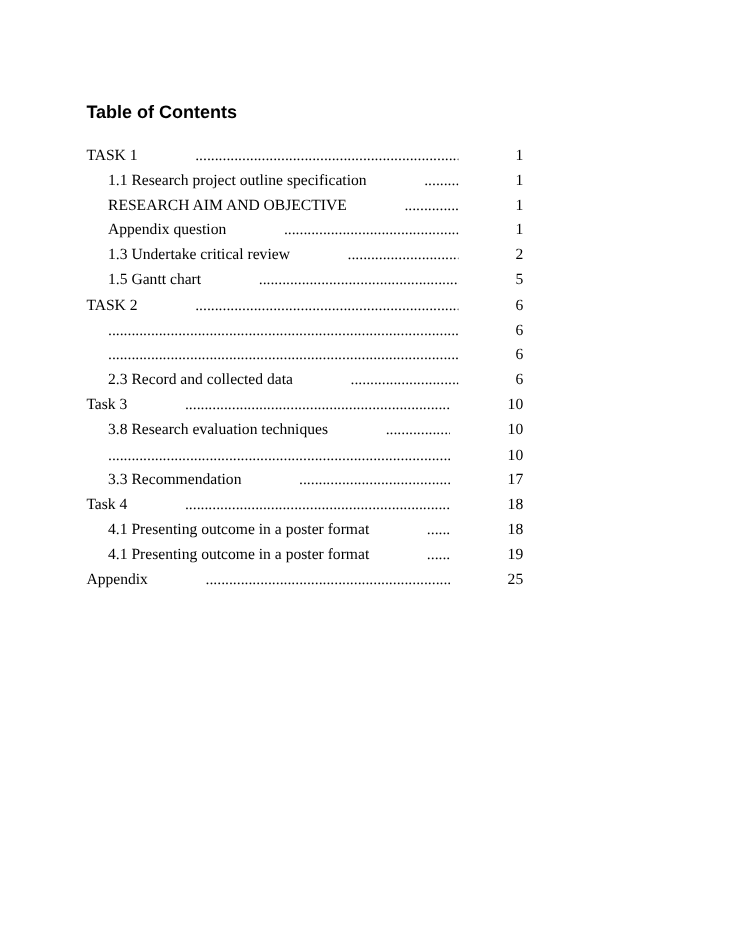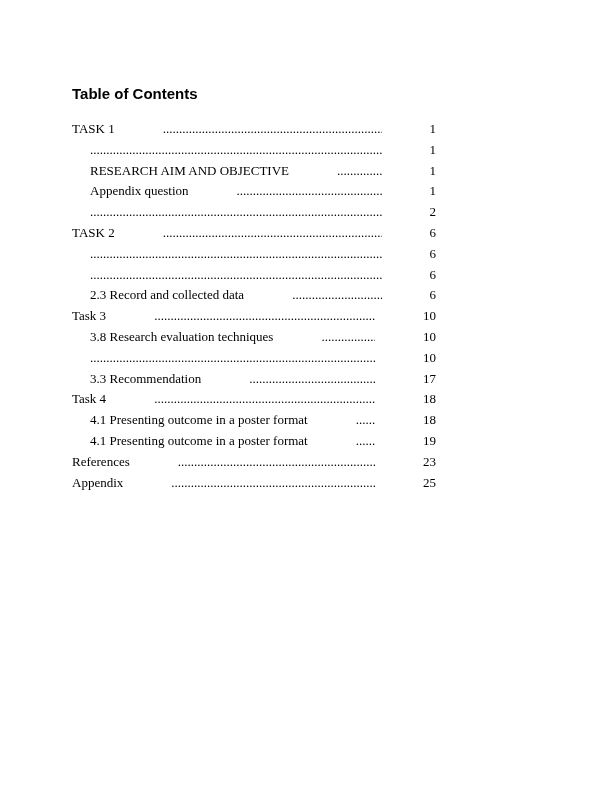--- a/index.html
+++ b/index.html
@@ -63,36 +63,43 @@
 
 <div class="page">
   <h1 class="doc-title">Table of Contents</h1>
   <div class="toc-list">
       <div class="toc-row">
         <span class="toc-label">TASK 1</span>
         <span class="toc-dots"></span>
         <span class="toc-page">1</span>
       </div>
       <div class="toc-row indent-1">
+        <span class="toc-label">1.1 Research project outline specification</span>
         <span class="toc-dots"></span>
         <span class="toc-page">1</span>
       </div>
       <div class="toc-row indent-1">
         <span class="toc-label">RESEARCH AIM AND OBJECTIVE </span>
         <span class="toc-dots"></span>
         <span class="toc-page">1</span>
       </div>
       <div class="toc-row indent-1">
         <span class="toc-label">Appendix question </span>
         <span class="toc-dots"></span>
         <span class="toc-page">1</span>
       </div>
       <div class="toc-row indent-1">
+        <span class="toc-label">1.3 Undertake critical review </span>
         <span class="toc-dots"></span>
         <span class="toc-page">2</span>
+      </div>
+      <div class="toc-row indent-1">
+        <span class="toc-label">1.5 Gantt chart</span>
+        <span class="toc-dots"></span>
+        <span class="toc-page">5</span>
       </div>
       <div class="toc-row">
         <span class="toc-label">TASK 2</span>
         <span class="toc-dots"></span>
         <span class="toc-page">6</span>
       </div>
       <div class="toc-row indent-1">
         <span class="toc-dots"></span>
         <span class="toc-page">6</span>
       </div>
@@ -133,23 +140,18 @@
         <span class="toc-label">4.1 Presenting outcome in a poster format</span>
         <span class="toc-dots"></span>
         <span class="toc-page">18</span>
       </div>
       <div class="toc-row indent-1">
         <span class="toc-label">4.1 Presenting outcome in a poster format</span>
         <span class="toc-dots"></span>
         <span class="toc-page">19</span>
       </div>
       <div class="toc-row">
-        <span class="toc-label">References </span>
-        <span class="toc-dots"></span>
-        <span class="toc-page">23</span>
-      </div>
-      <div class="toc-row">
         <span class="toc-label">Appendix</span>
         <span class="toc-dots"></span>
         <span class="toc-page">25</span>
       </div>
     </div>
 </div>
 
 </body></html>

